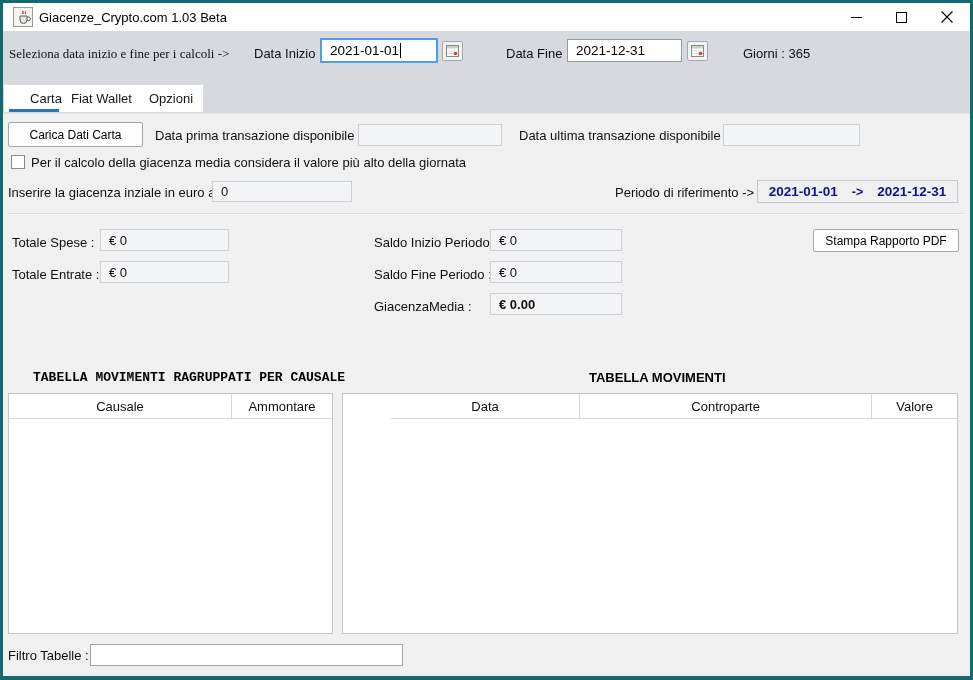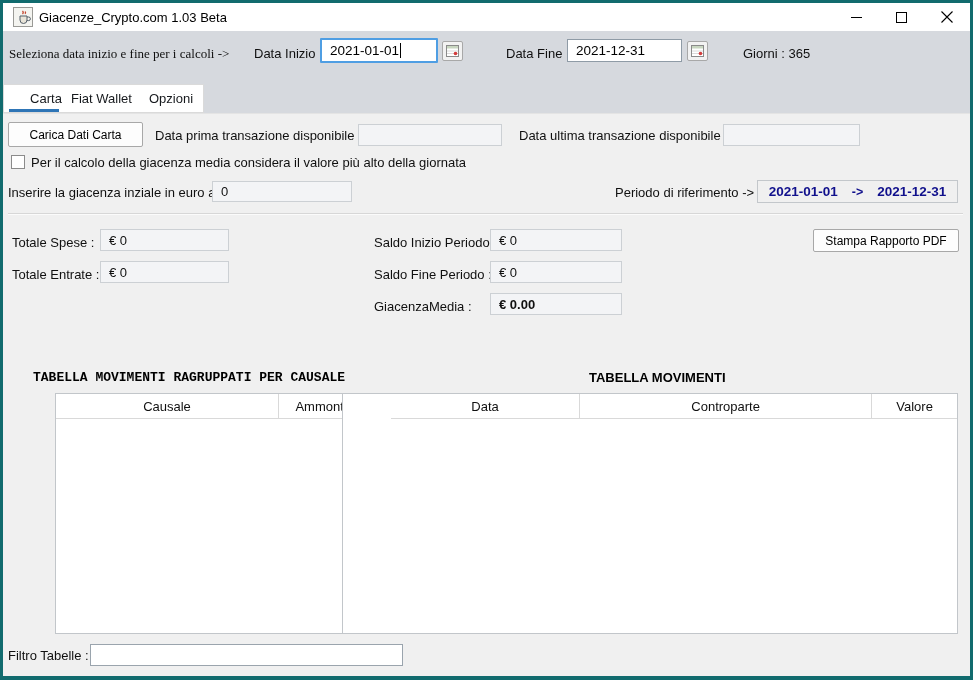--- a/index.html
+++ b/index.html
@@ -188,21 +188,21 @@
     <span class="lbl" style="left:371px; top:153px;">Saldo Fine Periodo :</span>
     <div class="field-gray" style="left:487px; top:147px; width:132px; height:22px;">€ 0</div>
     <span class="lbl" style="left:371px; top:185px;">GiacenzaMedia :</span>
     <div class="field-gray bold" style="left:487px; top:179px; width:132px; height:22px;">€ 0.00</div>
 
     <button class="push-btn" style="left:810px; top:115px; width:146px; height:23px;">Stampa Rapporto PDF</button>
 
     <span class="section-title" style="left:30px; top:256px;font-family:Liberation Mono, monospace;">TABELLA MOVIMENTI RAGRUPPATI PER CAUSALE</span>
     <span class="section-title" style="left:586px; top:256px;">TABELLA MOVIMENTI</span>
 
-    <div class="jtable" style="left:5px; top:279px; width:325px; height:241px;margin-left:47px;">
+    <div class="jtable" style="left:5px; top:279px; width:325px; height:241px;">
       <div class="thead">
         <div class="th" style="width:223px;">Causale</div>
         <div class="th" style="width:100px;">Ammontare</div>
       </div>
       <div class="tbody"></div>
     </div>
 
     <div class="jtable" style="left:339px; top:279px; width:616px; height:241px;padding-left:48px;">
       <div class="thead">
         <div class="th" style="width:205px;">Data</div>

